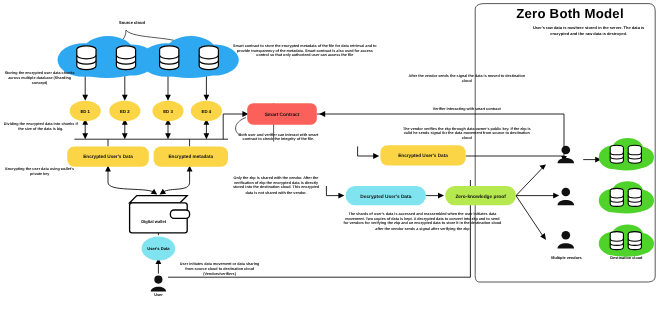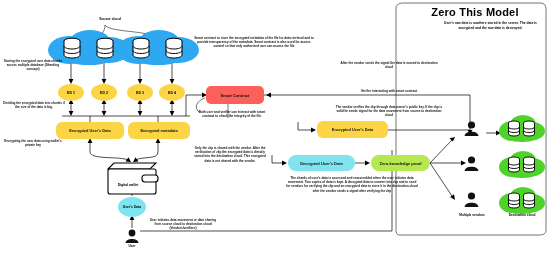--- a/index.html
+++ b/index.html
@@ -24,21 +24,21 @@
   .srcloud{font-size:3.4px;font-weight:700;}
   svg{display:block;overflow:visible;}
   .ln{stroke:#000;stroke-width:.7;fill:none;}
   .lnt{stroke:#000;stroke-width:.55;fill:none;}
 </style>
 </head>
 <body>
 
 <div id="stage">
 
-  <div class="abs title" style="left:405px;top:6px;width:140px;">Zero This Model</div>
+  <div class="abs title" style="left:405px;top:6px;width:140px;">Zero Both Model</div>
   <div class="abs subtitle" style="left:443px;top:21px;width:95px;">User's raw data is nowhere stored in the server. The data is encrypted and the raw data is destroyed.</div>
 
   <svg class="abs" style="left:0;top:0;width:550px;height:260px;">
 
     <path class="lnt" d="M105,25 C105,33 100,33 100,40"></path>
     <path class="lnt" d="M105,25 C110,33 152,30 152,38"></path>
 
     <path class="ln" d="M71,62 L71,80"></path>
       <polygon points="71,84 68.6,79 73.4,79" fill="#000"></polygon>
     <path class="ln" d="M104,62 L104,80"></path>

